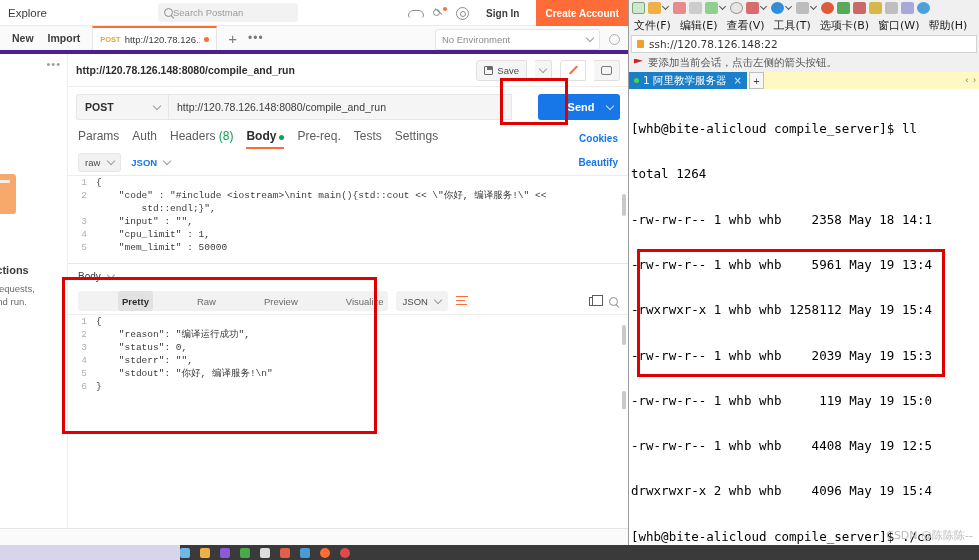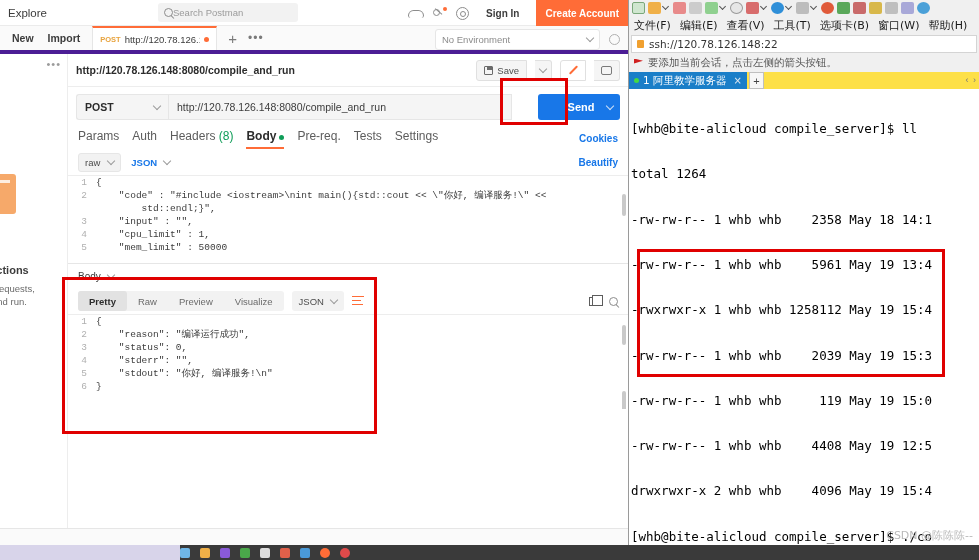--- a/index.html
+++ b/index.html
@@ -200,21 +200,21 @@
   .res-header { height: 24px; display: flex; align-items: center; padding: 0 10px; position: relative; }
   .res-bodylabel { font-size: 10px; color: #3c3c3c; }
   .res-meta { position: absolute; right: 10px; display: flex; align-items: center; gap: 9px; }
   .res-meta .globe { width: 11px; height: 11px; border: 1.2px solid #8c8c8c; border-radius: 50%; }
   .res-meta .stat { font-size: 9.5px; color: #0f9d58; font-weight: bold; }
   .res-meta .dim { font-size: 9.5px; color: #0f9d58; }
   .res-meta .saveresp { font-size: 9.5px; color: #1877e8; font-weight: bold; }
 
   .res-tabsrow { height: 26px; display: flex; align-items: center; padding: 0 10px; gap: 0; position: relative; }
   .res-segment { background: #f2f2f2; border-radius: 3px; display: flex; align-items: center; height: 20px; }
-  .res-seg-item { font-size: 9.5px; color: #6b6b6b; padding: 0 11px; height: 20px; display: flex; align-items: center; }
+  .res-seg-item { font-size: 9.5px; color: #6b6b6b; padding: 0 4px; height: 20px; display: flex; align-items: center; margin-left: 40px; }
   .res-seg-item.active { background: #e2e2e2; border-radius: 3px; color: #2c2c2c; font-weight: bold; }
   .res-json-select {
     margin-left: 8px; background: #f2f2f2; border-radius: 3px; height: 20px;
     display: flex; align-items: center; gap: 7px; padding: 0 7px;
   }
   .res-json-select span { font-size: 9.5px; color: #4d4d4d; }
   .ico-wrap { margin-left: 8px; width: 12px; height: 10px; position: relative; }
   .ico-wrap i { position: absolute; left: 0; height: 1.4px; background: #ff6c37; display: block; }
   .ico-wrap i:nth-child(1){ top:0; width: 12px; }
   .ico-wrap i:nth-child(2){ top:4px; width: 9px; }
@@ -239,21 +239,21 @@
   .tb-ic { width: 13px; height: 12px; border-radius: 2px; flex: none; position: relative; }
   .tb-caret { width: 5px; height: 5px; border-right: 1px solid #555; border-bottom: 1px solid #555; transform: rotate(45deg); margin: -3px 2px 0 -1px; flex:none; }
   .xs-menu { height: 18px; background: #f0f0f0; display: flex; align-items: center; gap: 9px; padding-left: 5px; }
   .xs-menu span { font-size: 11px; color: #1a1a1a; font-family: "DejaVu Sans", sans-serif; }
   .xs-addr { height: 18px; background: #fff; border: 1px solid #d4d4d4; margin: 1px 2px; display: flex; align-items: center; gap: 5px; padding-left: 5px; }
   .xs-addr-lock { width: 7px; height: 8px; background: #f0a030; border-radius: 1px; flex: none; }
   .xs-addr span { font-size: 10.5px; color: #333; font-family: "DejaVu Sans", sans-serif; }
   .xs-hint { height: 18px; display: flex; align-items: center; gap: 5px; padding-left: 5px; background: #f0f0f0; }
   .xs-hint-flag { width: 9px; height: 9px; background: #d02020; flex: none; clip-path: polygon(0 0, 100% 25%, 0 55%, 0 100%); }
   .xs-hint span { font-size: 10.5px; color: #555; font-family: "DejaVu Sans", sans-serif; }
-  .xs-tabs { height: 17px; background: #fde047; display: flex; align-items: stretch; position: relative; }
+  .xs-tabs { height: 17px; background: #fef9c3; display: flex; align-items: stretch; position: relative; }
   .xs-tab {
     background: #1a7ec8; color: #fff; display: flex; align-items: center; gap: 4px;
     padding: 0 5px; font-size: 10.5px; font-family: "DejaVu Sans", sans-serif;
   }
   .xs-tab-dot { width: 5px; height: 5px; border-radius: 50%; background: #43d943; flex:none; }
   .xs-tab-close { color: #e0e8f0; font-size: 10px; margin-left: 3px; }
   .xs-tab-plus { width: 15px; border: 1px solid #bfbfbf; background: #f7f7f7; display: flex; align-items: center; justify-content: center; font-size: 11px; color: #444; margin-left: 2px; }
   .xs-tabs-nav { position: absolute; right: 2px; top: 3px; font-size: 9px; color: #777; letter-spacing: 1px; }
 
   .xs-term {

